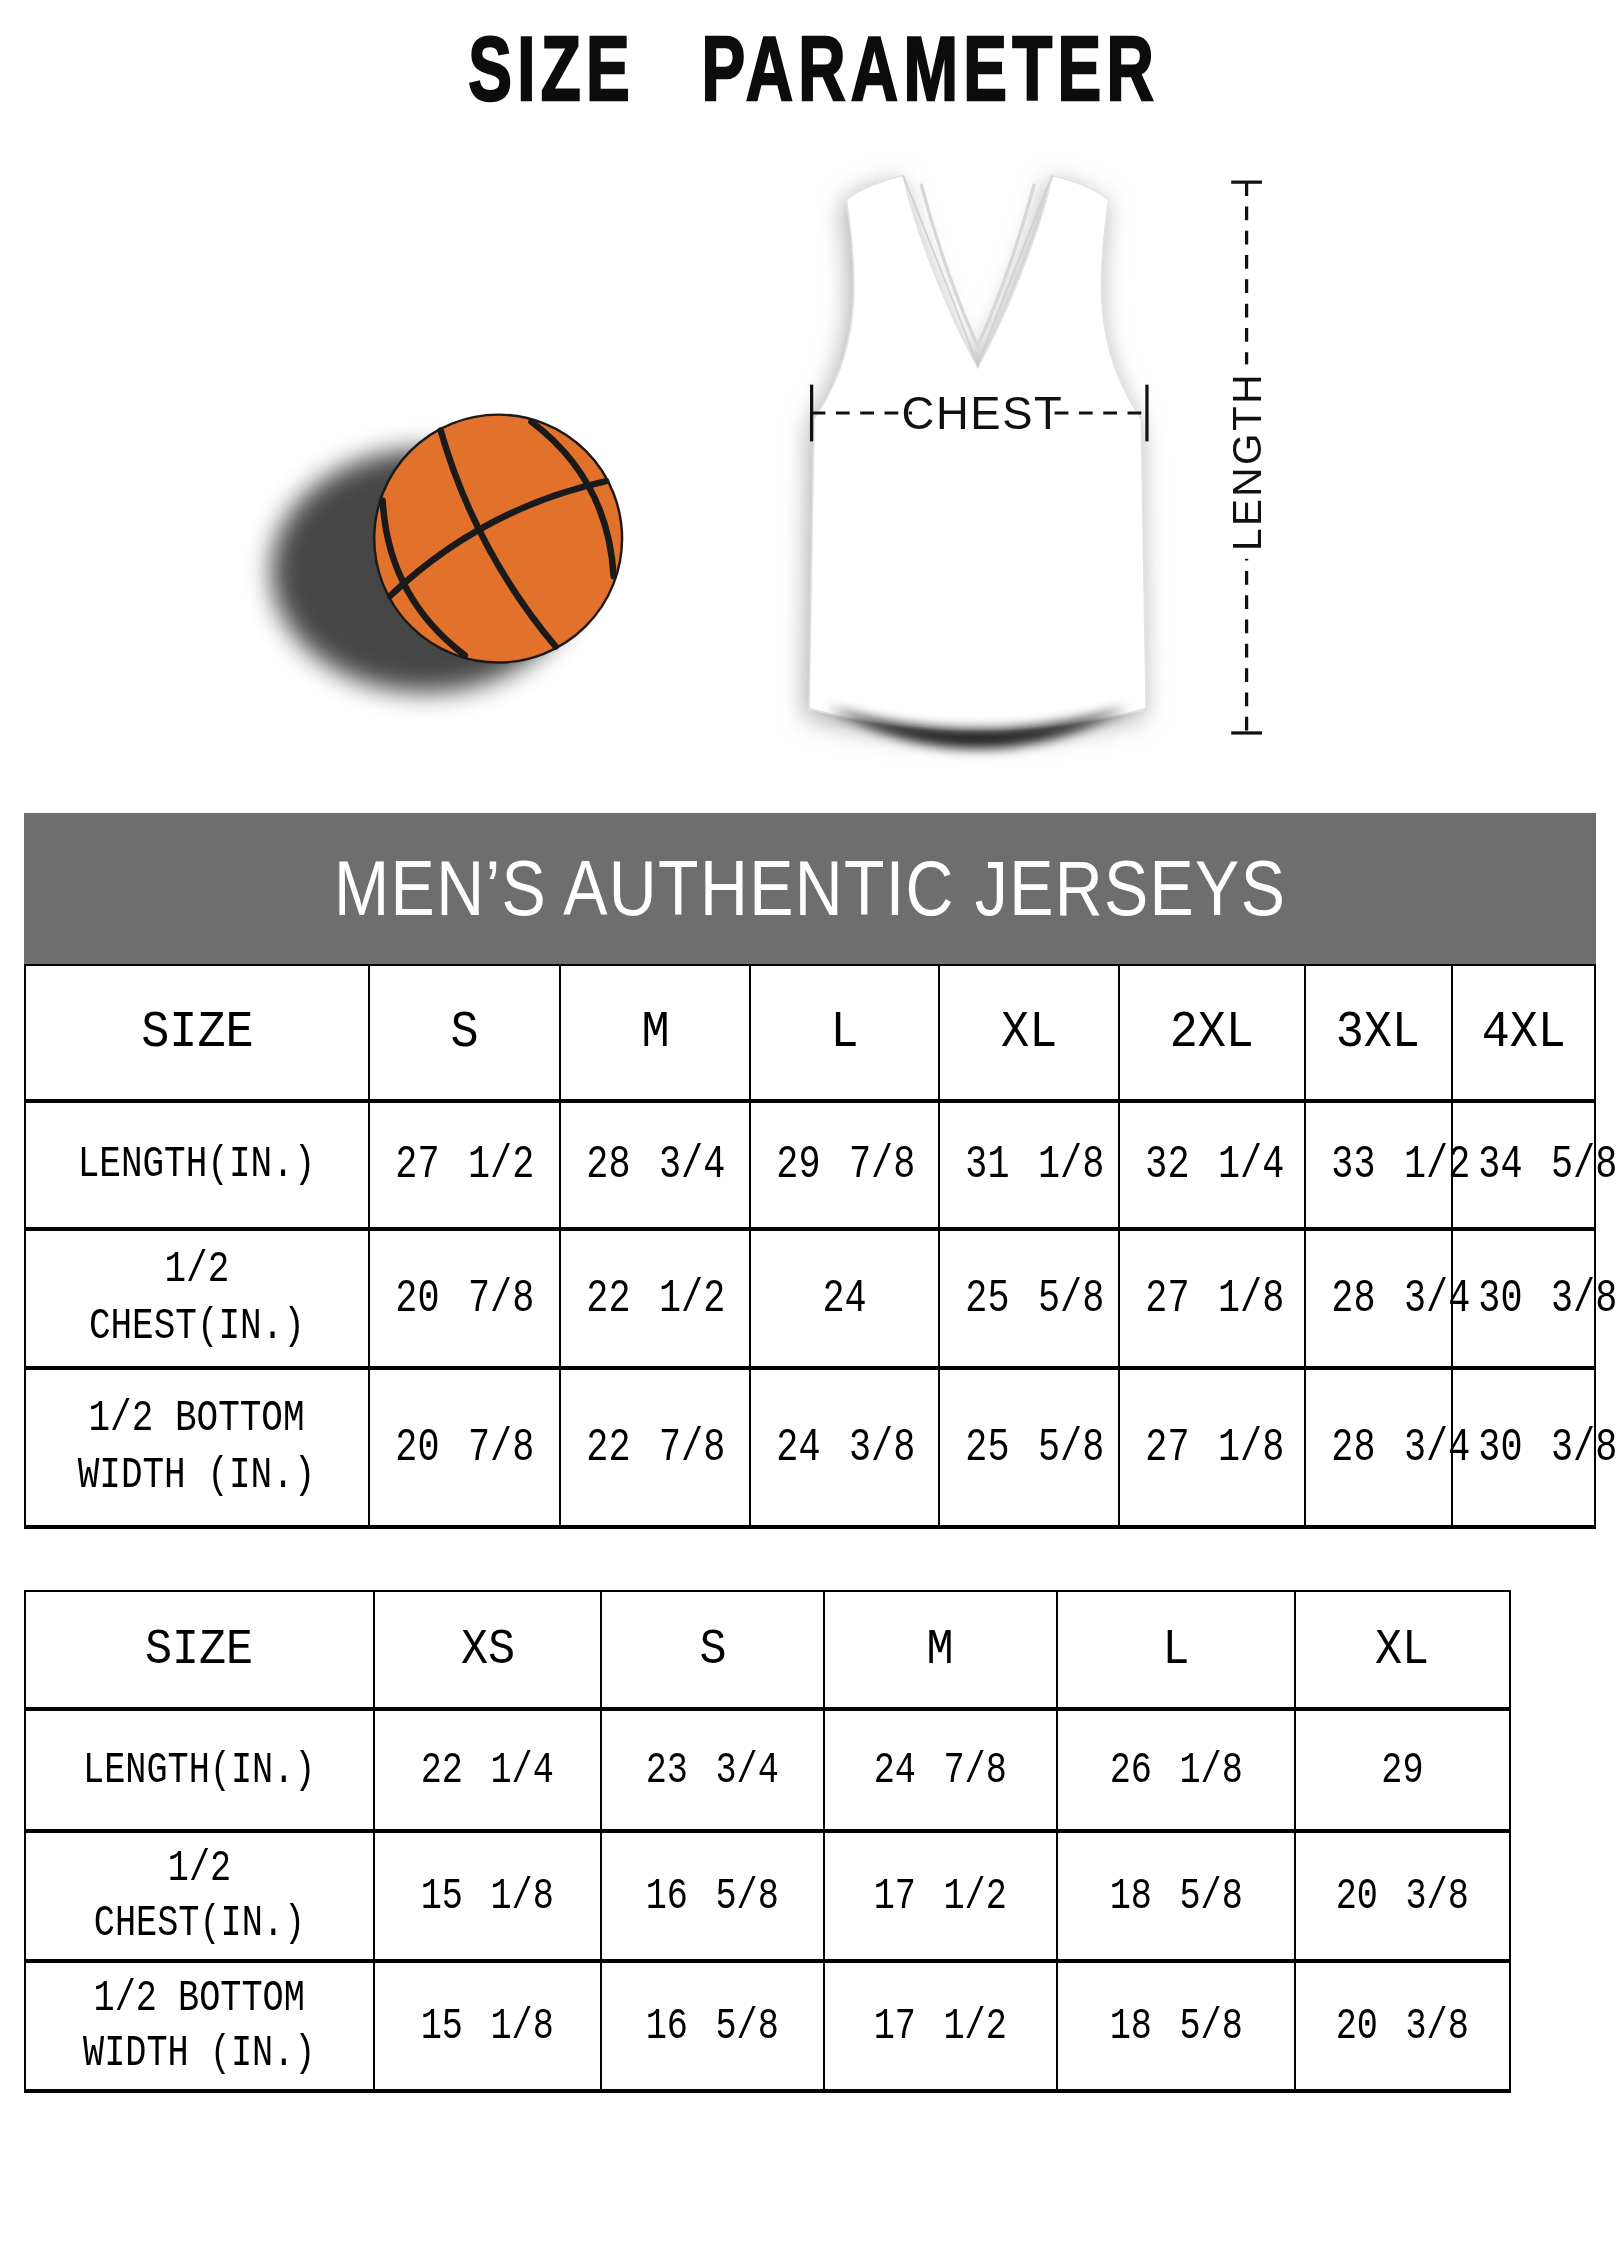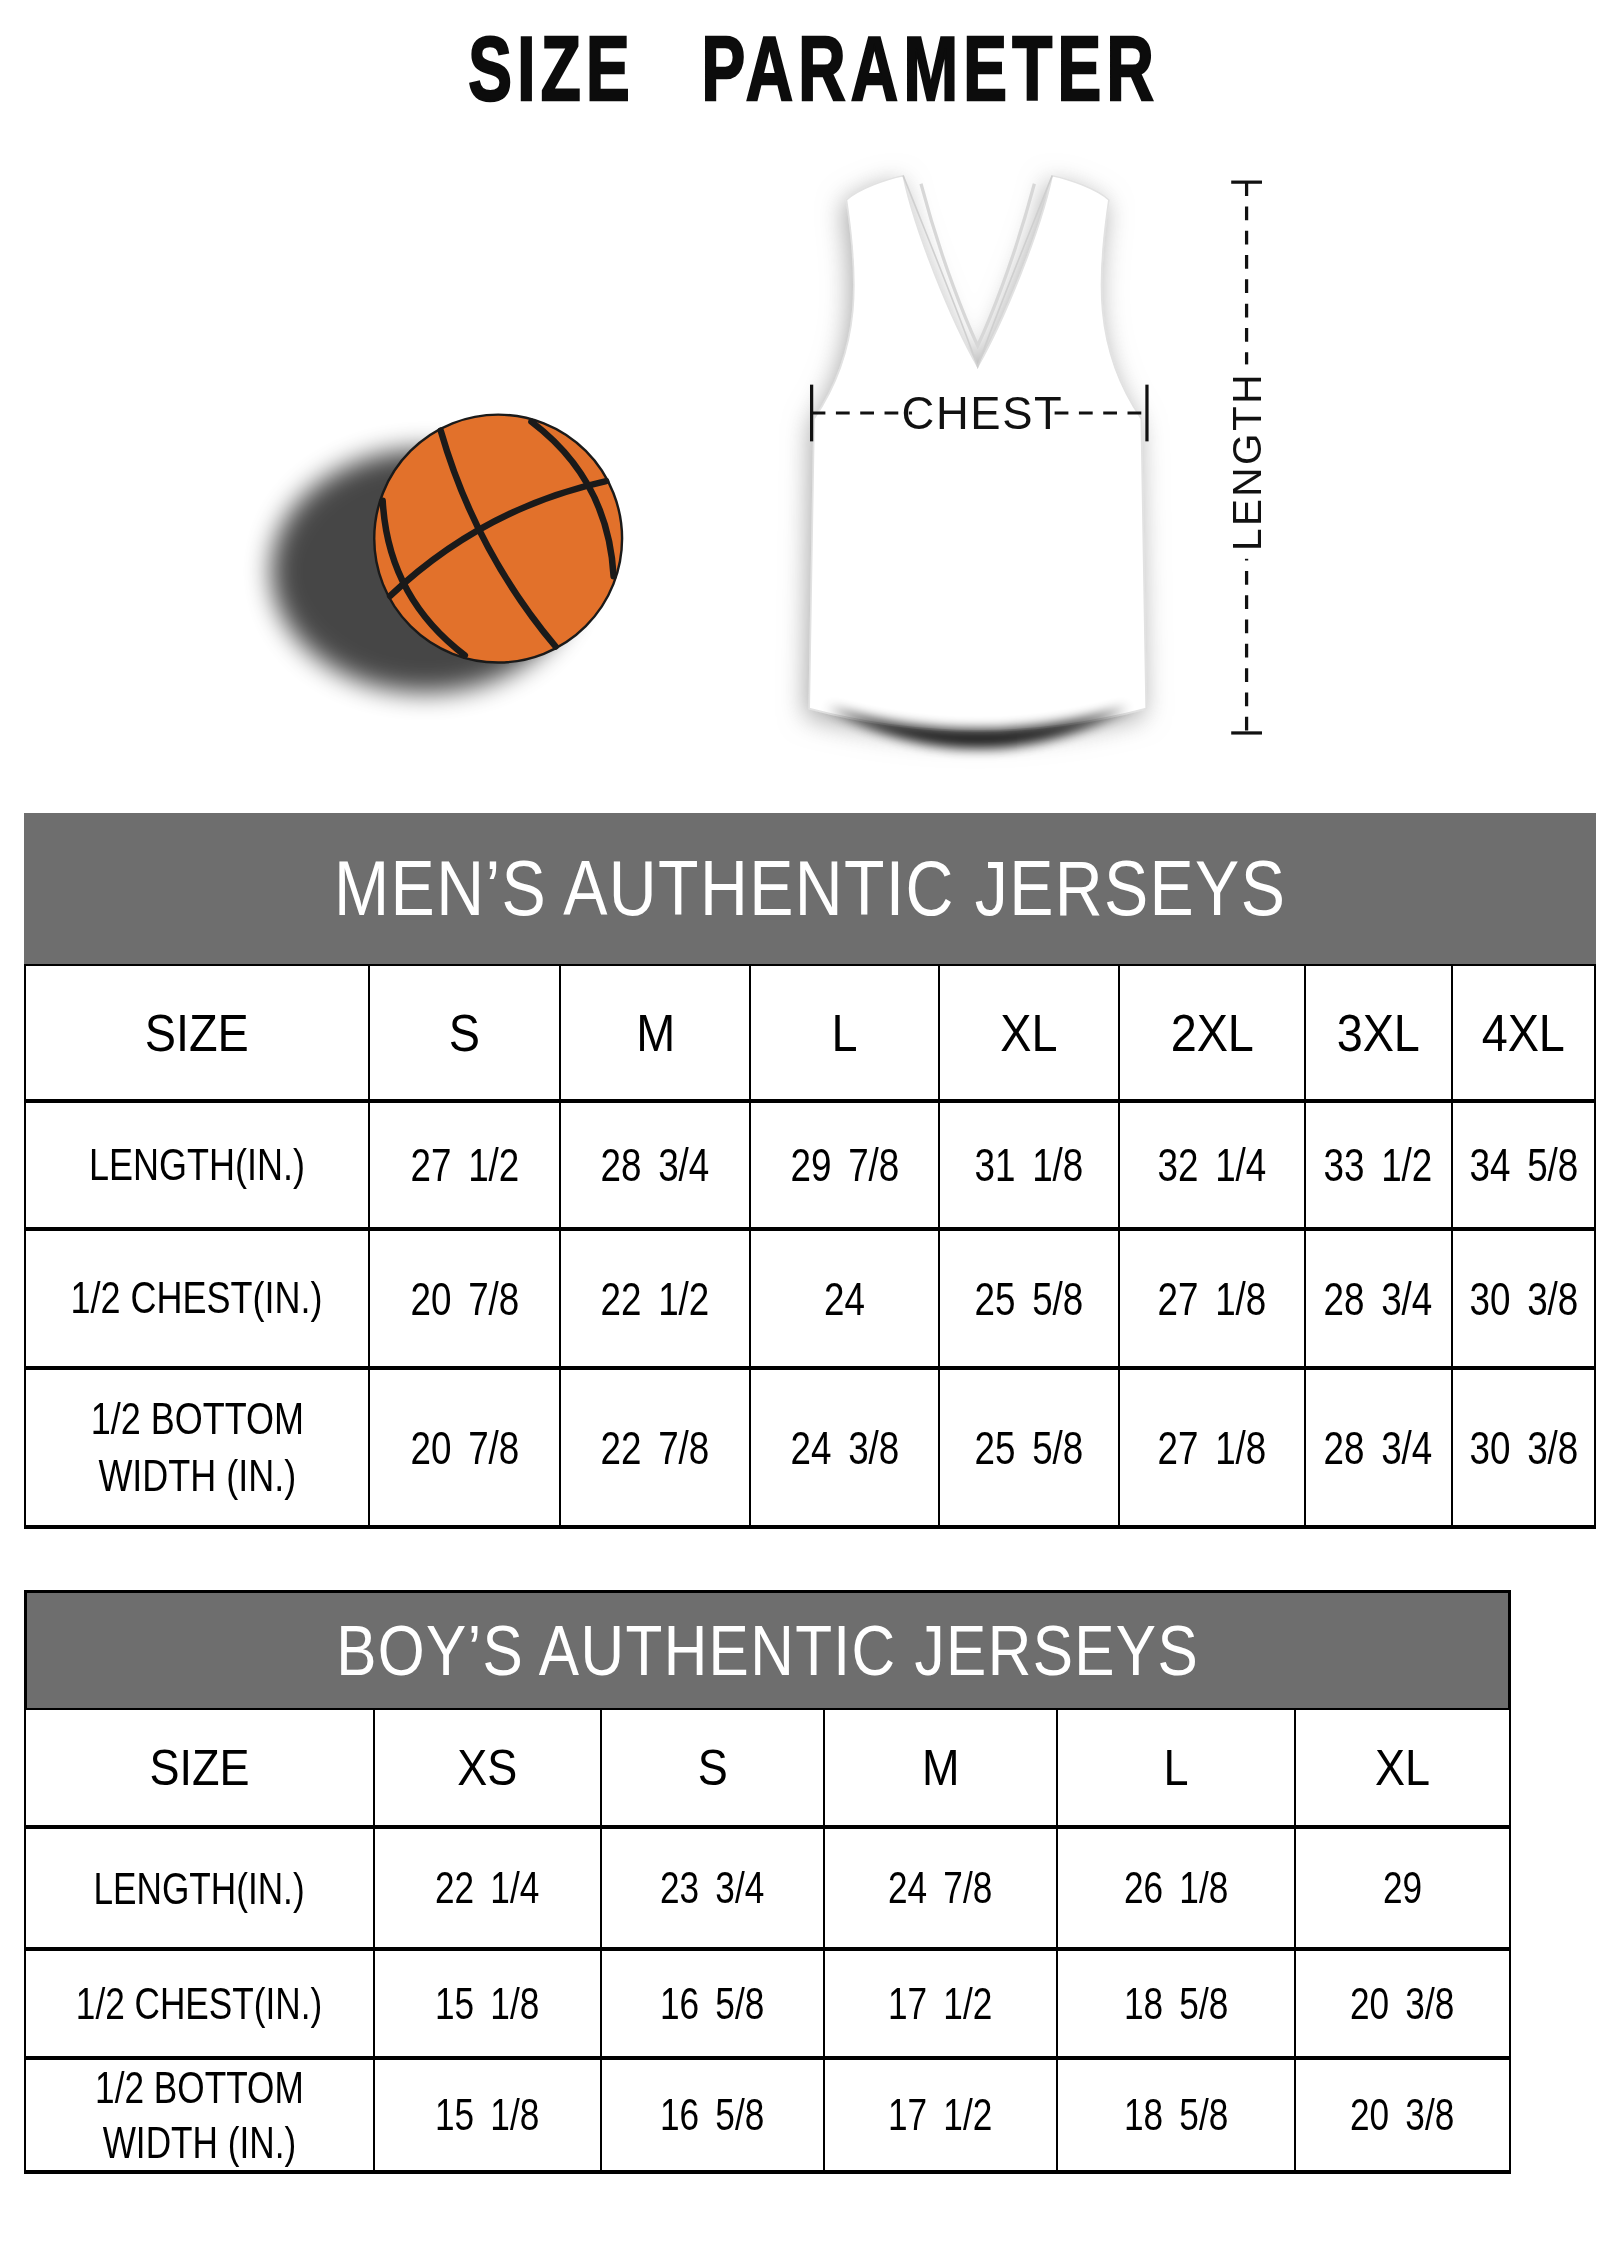--- a/index.html
+++ b/index.html
@@ -22,21 +22,21 @@
   .banner{background:#6e6e6e;display:flex;align-items:center;justify-content:center;text-align:center;}
   .men .banner{height:151px;}
   .boy .banner{height:115px;border:3.2px solid #000;border-bottom:none;}
   .banner span{color:#fff;font-size:78px;display:inline-block;transform:scaleX(0.85);
     transform-origin:center;white-space:nowrap;letter-spacing:1.6px;}
   .boy .banner span{font-size:71px;}
 
   table{width:100%;border-collapse:collapse;table-layout:fixed;background:#fff;}
   .men table{border:2.4px solid #000;border-top:none;border-bottom-width:4.9px;}
   .boy table{border:2.4px solid #000;border-bottom-width:4.9px;}
-  th,td{border:2.4px solid #000;padding:0;text-align:center;vertical-align:middle;font-weight:normal;}
+  th,td{border:2.4px solid #000;padding:8px;text-align:center;vertical-align:middle;font-weight:normal;font-family:Liberation Mono, monospace;}
   thead th{border-bottom-width:4px;}
   tbody th,tbody td{border-bottom-width:4px;}
 
   .men thead tr{height:136px;}
   .men tbody tr:nth-child(1){height:128px;}
   .men tbody tr:nth-child(2){height:139px;}
   .men tbody tr:nth-child(3){height:159px;}
 
   .boy thead tr{height:118px;}
   .boy tbody tr:nth-child(1){height:122px;}
@@ -174,23 +174,20 @@
         <td><span class="cx">25 5/8</span></td>
         <td><span class="cx">27 1/8</span></td>
         <td><span class="cx">28 3/4</span></td>
         <td><span class="cx">30 3/8</span></td>
       </tr>
     </tbody>
   </table>
 </section>
 
 <section class="tbl boy">
-  <div class="banner">
-    <span>BOY’S AUTHENTIC JERSEYS</span>
-  </div>
   <table>
     <colgroup>
       <col style="width:23.5%">
         <col style="width:15.3%">
         <col style="width:15.0%">
       <col style="width:15.7%">
         <col style="width:16.0%">
         <col style="width:14.5%">
     </colgroup>
     <thead>

